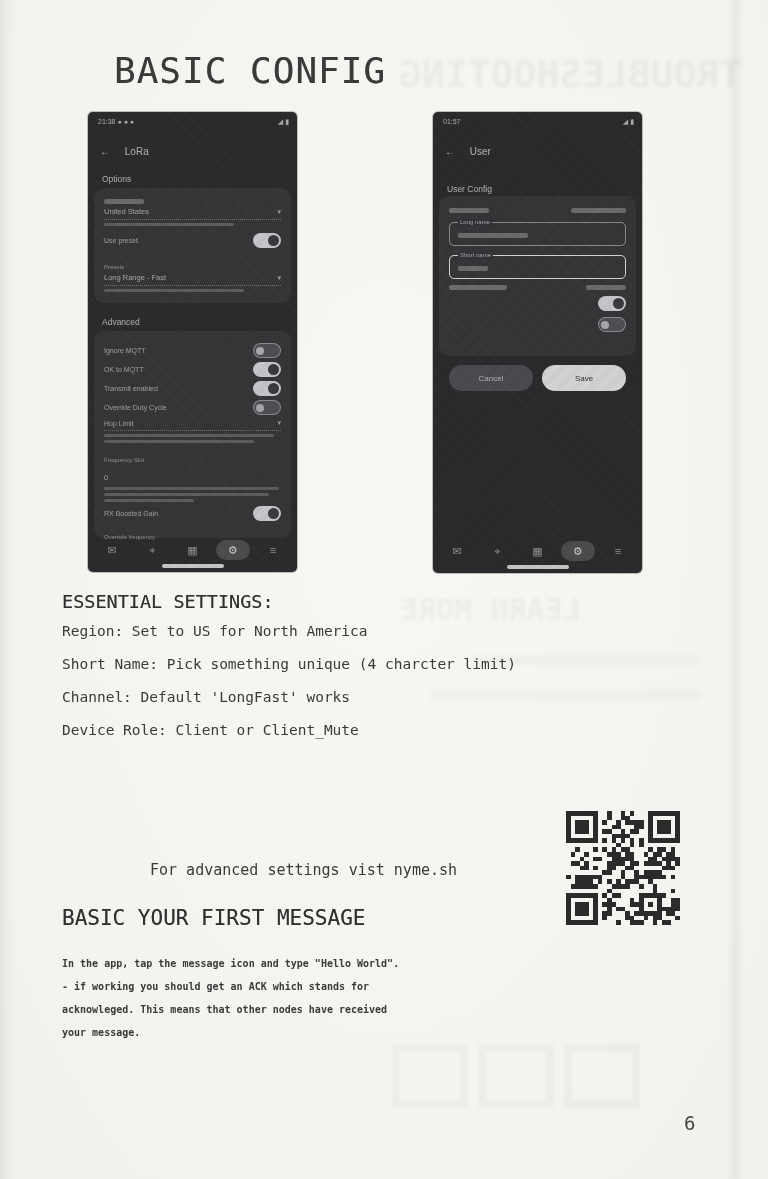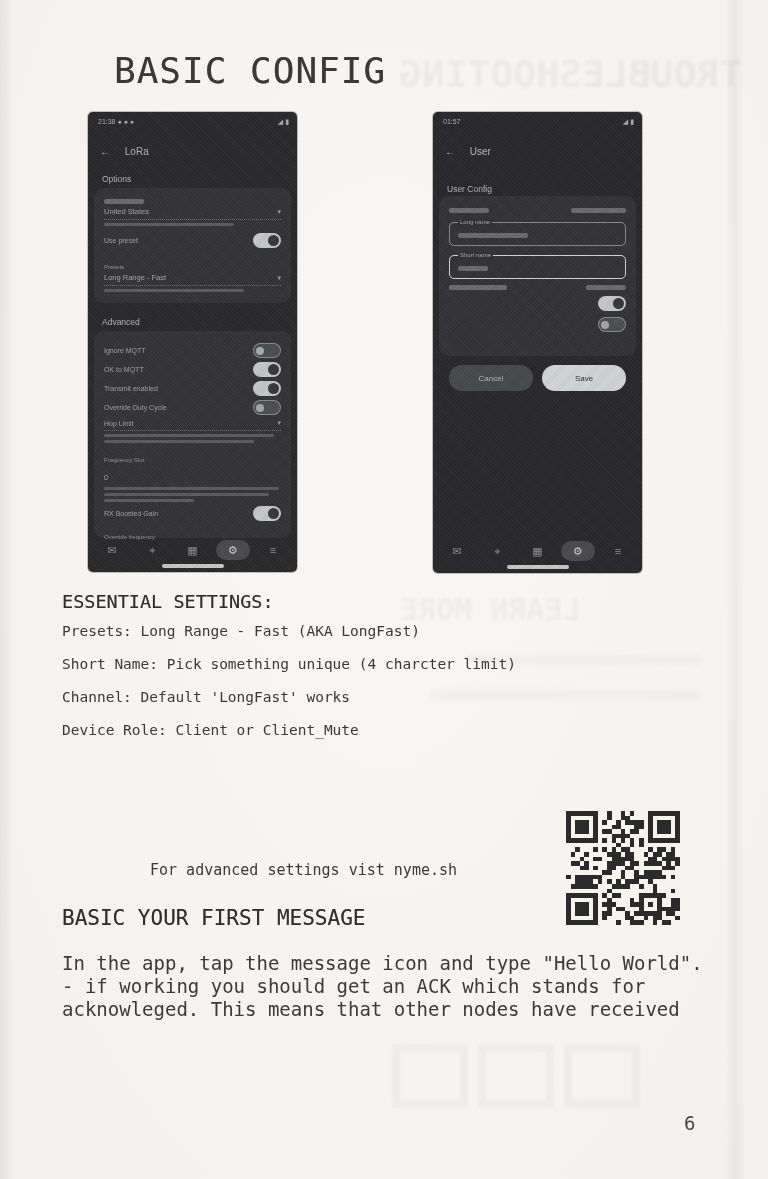--- a/index.html
+++ b/index.html
@@ -24,21 +24,21 @@
   
   .title{position:absolute;left:114px;top:50px;font-size:36px;letter-spacing:1px;color:#3a3a3a;
     text-shadow:0 0 .5px rgba(55,55,55,.6);}
   .h2{position:absolute;left:62px;top:591px;font-size:18.5px;color:#303030;
     text-shadow:0 0 .4px rgba(55,55,55,.55);}
   .items{position:absolute;left:62px;top:615px;font-size:14.5px;color:#3a3a3a;}
   .items div{height:33px;line-height:33px;white-space:nowrap;}
   .note{position:absolute;left:150px;top:861px;font-size:15px;color:#3a3a3a;white-space:nowrap;}
   .h3{position:absolute;left:62px;top:906px;font-size:21px;color:#303030;
     text-shadow:0 0 .4px rgba(55,55,55,.55);}
-  .para{position:absolute;left:62px;top:952px;font-size:19px;line-height:23px;color:#3a3a3a;}
+  .para{position:absolute;left:62px;top:952px;font-size:10px;line-height:23px;color:#3a3a3a;font-weight:bold;}
   .para div{white-space:nowrap;}
   .pagenum{position:absolute;left:684px;top:1112px;font-size:19px;color:#444;}
 
   
   .phone{position:absolute;width:209px;height:460px;background:#2a292c;border-radius:5px;
     overflow:hidden;box-shadow:0 0 0 1px rgba(20,20,20,.25);}
   .phone.left{left:88px;top:112px;}
   .phone.right{left:433px;top:112px;height:461px;}
   .phone::after{content:"";position:absolute;inset:0;pointer-events:none;
     background-image:
@@ -277,21 +277,21 @@
       <span class="nico">▦</span>
       <span class="nico active">⚙</span>
       <span class="nico">≡</span>
     </div>
     <div class="homebar"></div>
   </div>
 </div>
 
 <div class="h2">ESSENTIAL SETTINGS:</div>
 <div class="items">
-  <div>Presets: Long Range - Fast (AKA LongFast)</div>
+  <div>Region: Set to US for North America</div>
   <div>Short Name: Pick something unique (4 charcter limit)</div>
   <div>Channel: Default 'LongFast' works</div>
   <div>Device Role: Client or Client_Mute</div>
 </div>
 
 <svg class="qr" id="qr-svg" viewBox="0 0 25 25" shape-rendering="crispEdges">
     <rect x="0" y="0" width="1" height="1" fill="#2b2b2b"></rect>
     <rect x="1" y="0" width="1" height="1" fill="#2b2b2b"></rect>
     <rect x="2" y="0" width="1" height="1" fill="#2b2b2b"></rect>
     <rect x="3" y="0" width="1" height="1" fill="#2b2b2b"></rect>
@@ -595,15 +595,16 @@
     <rect x="22" y="24" width="1" height="1" fill="#2b2b2b"></rect>
   </svg>
 
 <div class="note">For advanced settings vist nyme.sh</div>
 
 <div class="h3">BASIC YOUR FIRST MESSAGE</div>
 <div class="para">
   <div>In the app, tap the message icon and type "Hello World".</div>
   <div>- if working you should get an ACK which stands for</div>
   <div>acknowleged. This means that other nodes have received</div>
+  <div>your message.</div>
 </div>
 
 <div class="pagenum">6</div>
 
 </body></html>

